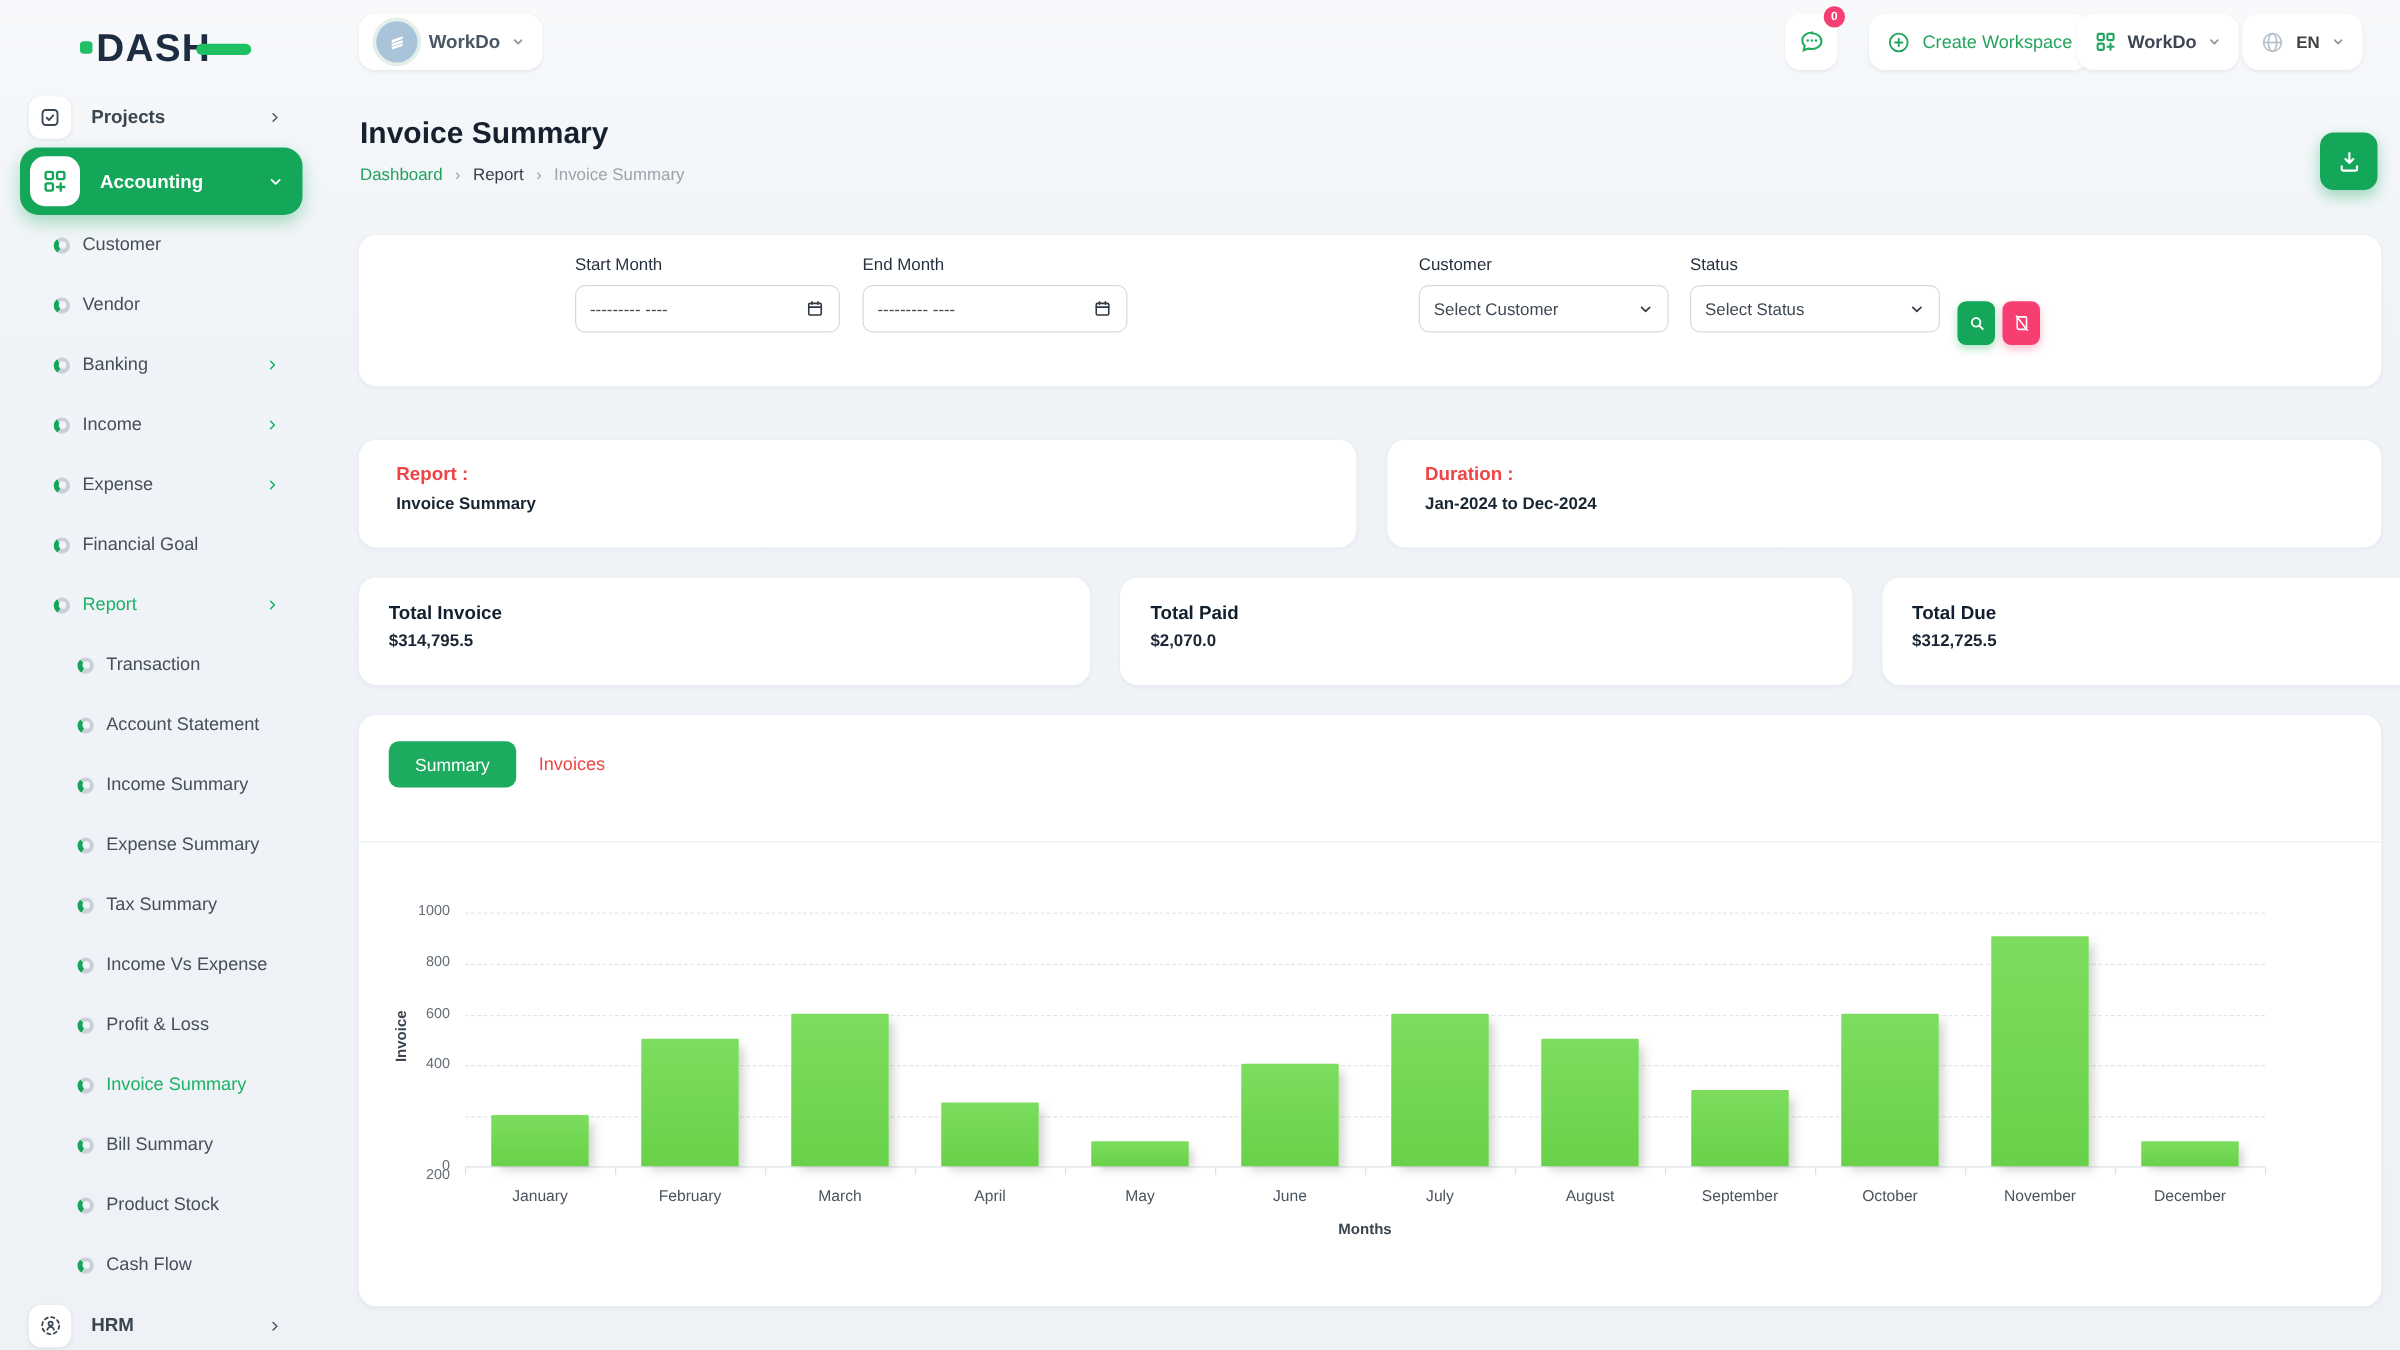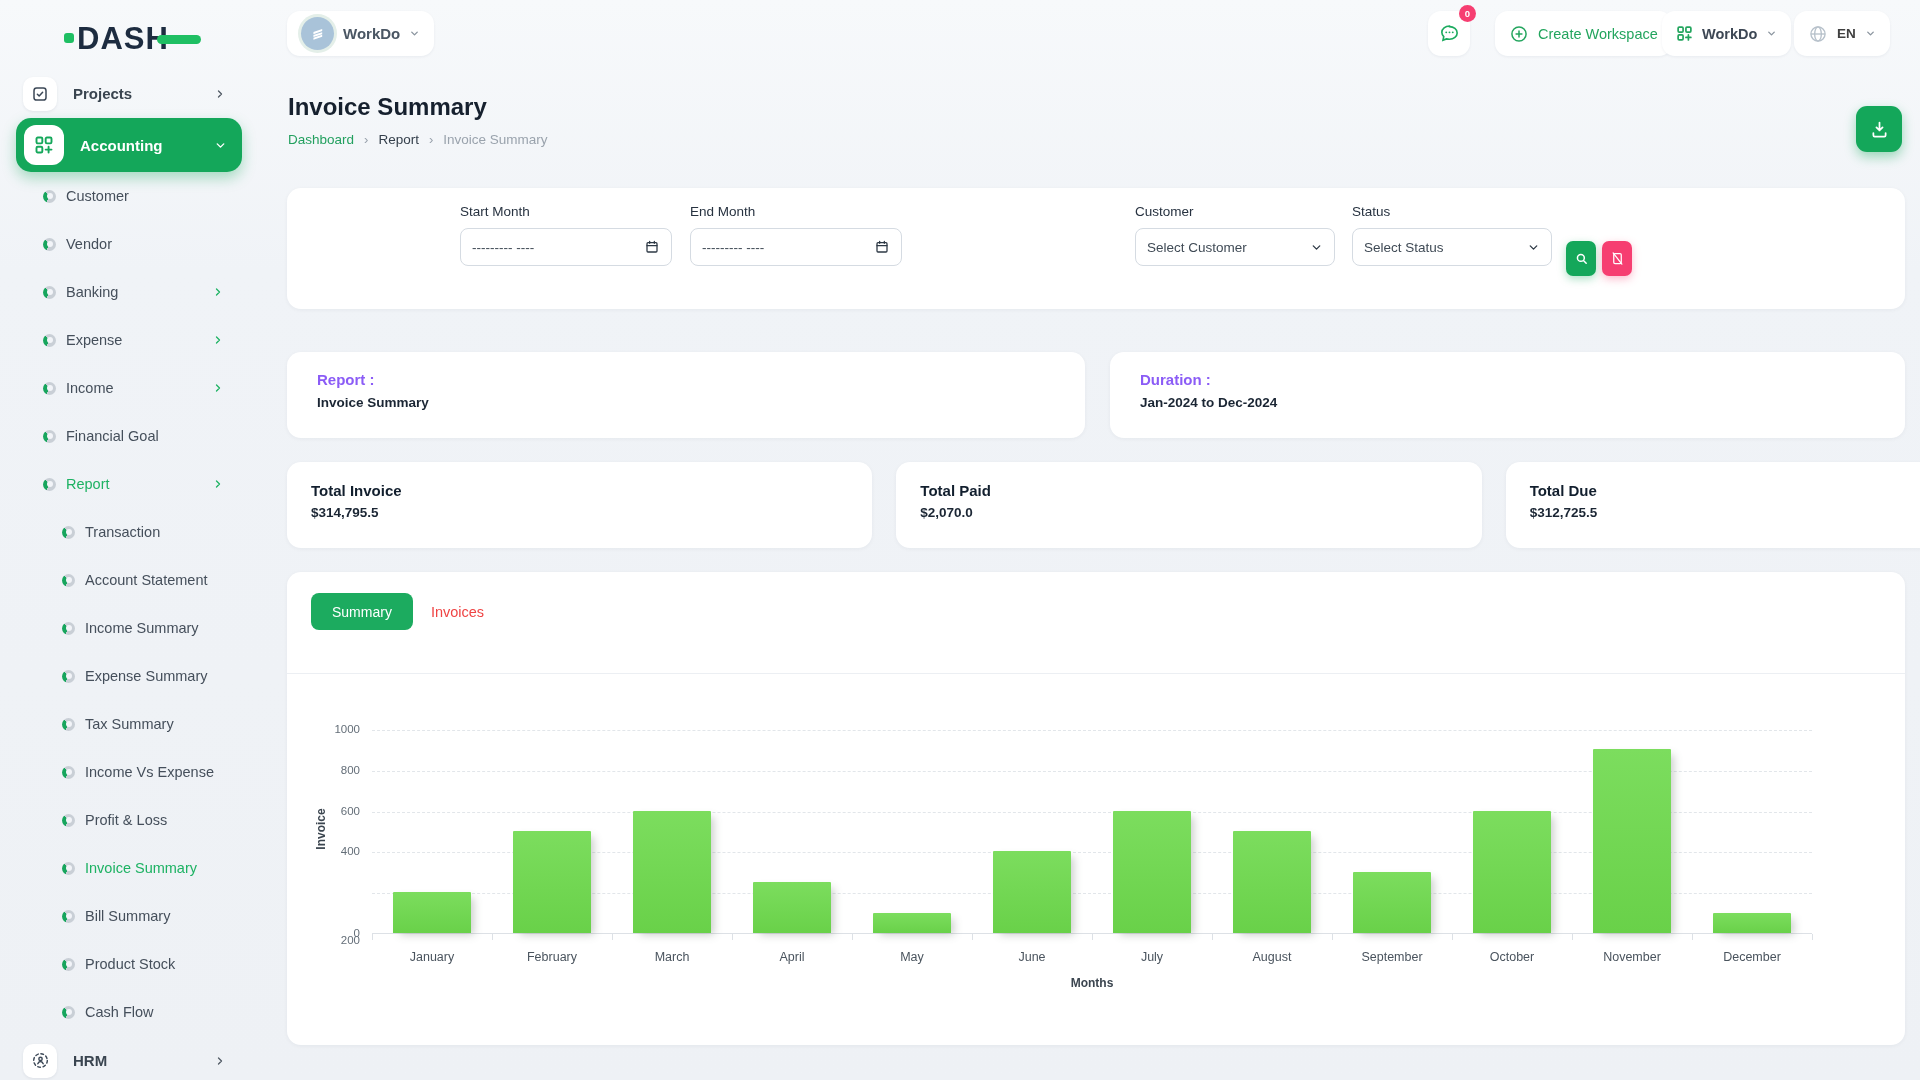--- a/index.html
+++ b/index.html
@@ -72,21 +72,21 @@
   .filter-card{left:287px;top:188px;width:1618px;height:121px}
   .fgroup{position:absolute}
   .fgroup .flabel{font-size:13.5px;color:#273240;margin-bottom:9px}
   .fcontrol{height:38px;border:1px solid #d5dbe2;border-radius:8px;background:#fff;display:flex;
     align-items:center;padding:0 11px;font-size:13.5px;color:#3f4a55;justify-content:space-between;gap:8px}
   .fcontrol .cicon{color:#2d3844;flex:none}
   .fbtn{position:absolute;top:53px;width:30px;height:35px;border-radius:7px;display:flex;align-items:center;justify-content:center}
   .fbtn.search{left:1279px;background:#14a75a;box-shadow:0 3px 8px rgba(20,167,90,.35)}
   .fbtn.reset{left:1315px;background:#f63e71;box-shadow:0 3px 8px rgba(246,62,113,.35)}
 
-  .info-card .ititle{font-size:15px;font-weight:700;color:#8b5cf6;padding:19px 0 0 30px}
+  .info-card .ititle{font-size:15px;font-weight:700;color:#ef4444;padding:19px 0 0 30px}
   .info-card .ivalue{font-size:13.5px;font-weight:700;color:#1b2634;padding:7px 0 0 30px}
   .stat-row{position:absolute;left:287px;top:462px;width:1804px;display:flex;gap:24px}
   .stat-card{flex:1;height:86px;background:#fff;border-radius:14px;box-shadow:0 1px 4px rgba(25,39,60,.05);position:relative}
   .stat-card .slabel{font-size:15px;font-weight:700;color:#121f2e;padding:20px 0 0 24px}
   .stat-card .svalue{font-size:13.5px;font-weight:700;color:#1b2634;padding:6px 0 0 24px}
 
   
   .chart-card{left:287px;top:572px;width:1618px;height:473px}
   .tabs{position:absolute;left:24px;top:21px;display:flex;align-items:center;gap:18px}
   .tab-active{height:37px;padding:0 21px;border-radius:8px;background:#1cab5f;color:#fff;font-size:14px;
@@ -218,30 +218,30 @@
       <span class="donut" data-interactable="false"></span>
       <span class="label" data-interactable="false">Banking</span>
       <span class="side-chev" data-interactable="false">
         <svg width="12" height="12" viewBox="0 0 24 24" fill="none" stroke="currentColor" stroke-width="2.6" stroke-linecap="round" stroke-linejoin="round">
           <polyline points="9 6 15 12 9 18"></polyline>
         </svg>
       </span>
     </div>
     <div class="side-sub" data-interactable="true">
       <span class="donut" data-interactable="false"></span>
+      <span class="label" data-interactable="false">Income</span>
+      <span class="side-chev" data-interactable="false">
+        <svg width="12" height="12" viewBox="0 0 24 24" fill="none" stroke="currentColor" stroke-width="2.6" stroke-linecap="round" stroke-linejoin="round">
+          <polyline points="9 6 15 12 9 18"></polyline>
+        </svg>
+      </span>
+    </div>
+    <div class="side-sub" data-interactable="true">
+      <span class="donut" data-interactable="false"></span>
       <span class="label" data-interactable="false">Expense</span>
-      <span class="side-chev" data-interactable="false">
-        <svg width="12" height="12" viewBox="0 0 24 24" fill="none" stroke="currentColor" stroke-width="2.6" stroke-linecap="round" stroke-linejoin="round">
-          <polyline points="9 6 15 12 9 18"></polyline>
-        </svg>
-      </span>
-    </div>
-    <div class="side-sub" data-interactable="true">
-      <span class="donut" data-interactable="false"></span>
-      <span class="label" data-interactable="false">Income</span>
       <span class="side-chev" data-interactable="false">
         <svg width="12" height="12" viewBox="0 0 24 24" fill="none" stroke="currentColor" stroke-width="2.6" stroke-linecap="round" stroke-linejoin="round">
           <polyline points="9 6 15 12 9 18"></polyline>
         </svg>
       </span>
     </div>
     <div class="side-sub" data-interactable="true">
       <span class="donut" data-interactable="false"></span>
       <span class="label" data-interactable="false">Financial Goal</span>
     </div>

